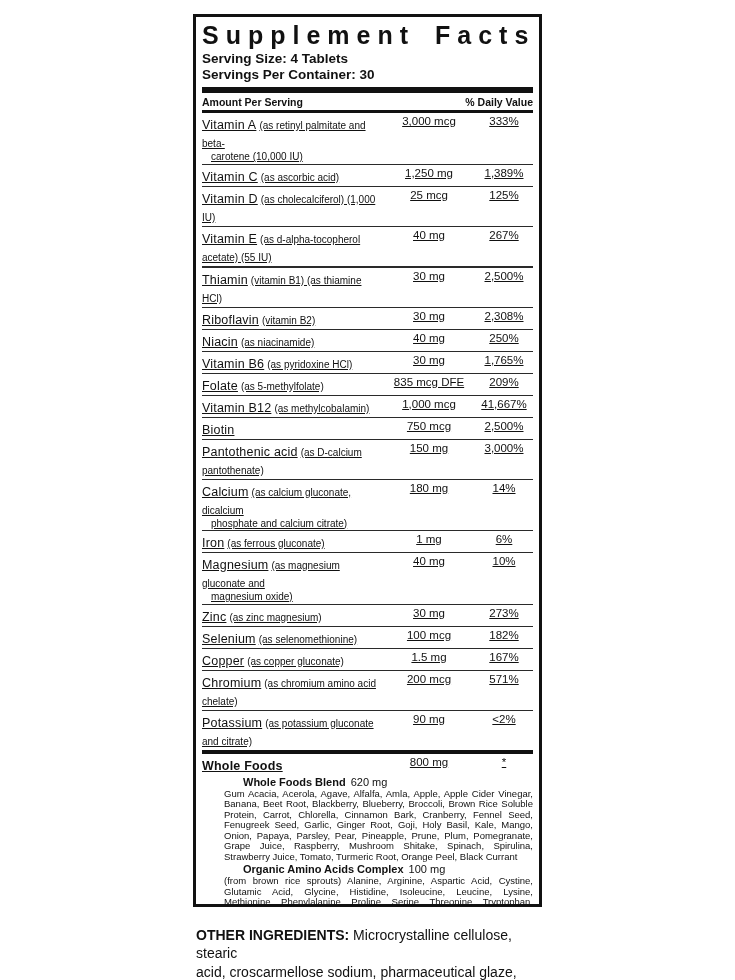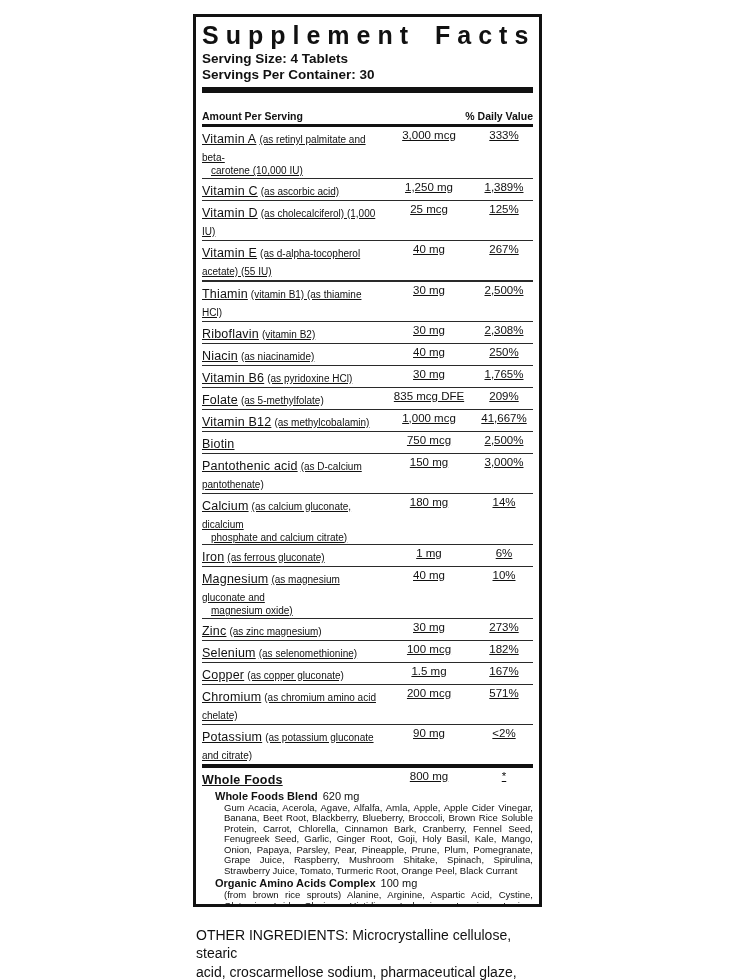--- a/index.html
+++ b/index.html
@@ -13,34 +13,34 @@
     border:3px solid #111;box-sizing:border-box;background:#fff;
     padding:0 6px;overflow:hidden;
   }
   .sf-title{
     font-size:25px;font-weight:bold;letter-spacing:7px;word-spacing:6px;
     white-space:nowrap;padding:5px 0 3px 0;line-height:1.05;
   }
   .serving{font-size:13.5px;font-weight:bold;line-height:1.18;}
   .bar-thick{height:6px;background:#111;margin-top:4px;}
   .hdr{display:flex;justify-content:space-between;align-items:baseline;
-       font-weight:bold;font-size:10.5px;padding:3px 0 2px 0;margin-top:14px;}
+       font-weight:bold;font-size:10.5px;padding:3px 0 2px 0;}
   .bar-med{height:3px;background:#111;}
   .sep-hair{border-top:1px solid #2a2a2a;}
   .sep-thick{border-top:4px solid #111;}
   .row{display:flex;align-items:flex-start;padding:2px 0 1px 0;text-decoration:underline;}
   .namewrap{flex:1;min-width:0;}
   .nm{font-size:12.5px;letter-spacing:.2px;line-height:13.5px;}
   .bold .nm{font-weight:bold;}
   .detail{font-size:10px;margin-left:3px;line-height:13.5px;}
   .cont{display:block;font-size:10px;padding-left:9px;line-height:11.5px;}
   .amt{width:92px;text-align:center;font-size:11.5px;flex-shrink:0;line-height:13.5px;}
   .dv{width:58px;text-align:center;font-size:11.5px;flex-shrink:0;line-height:13.5px;}
   .sub{padding-left:13px;}
-  .sub-title{font-size:11px;font-weight:bold;line-height:13px;padding-top:1px;}
+  .sub-title{font-size:11px;font-weight:bold;line-height:13px;padding-top:1px;margin-left:28px;}
   .sub-amt{font-weight:normal;margin-left:5px;}
   .sub-body{font-size:9.5px;line-height:10.5px;padding-left:9px;font-weight:normal;}
   .just{text-align:justify;}
   .other{
     position:absolute;left:196px;top:926px;width:360px;
     font-size:14px;line-height:1.32;
   }
 </style>
 </head>
 <body>
@@ -189,15 +189,15 @@
       </div>
       <div class="sub">
         <div class="sub-title"><span>Organic Amino Acids Complex</span><span class="sub-amt">100 mg</span></div>
         <div class="sub-body just"><span>(from brown rice sprouts) Alanine, Arginine, Aspartic Acid, Cystine, Glutamic Acid, Glycine, Histidine, Isoleucine, Leucine, Lysine, Methionine, Phenylalanine, Proline, Serine, Threonine, Tryptophan, Tyrosine, Valine</span></div>
       </div>
     </div>
 
 </div>
 
 <div class="other" id="other">
-    <div><span style="font-weight: normal;">OTHER INGREDIENTS:</span><span> Microcrystalline cellulose, stearic</span></div>
+    <div><span style="font-weight: bold;">OTHER INGREDIENTS:</span><span> Microcrystalline cellulose, stearic</span></div>
     <div><span>acid, croscarmellose sodium, pharmaceutical glaze, vegetable</span></div>
   </div>
 
 </body></html>

